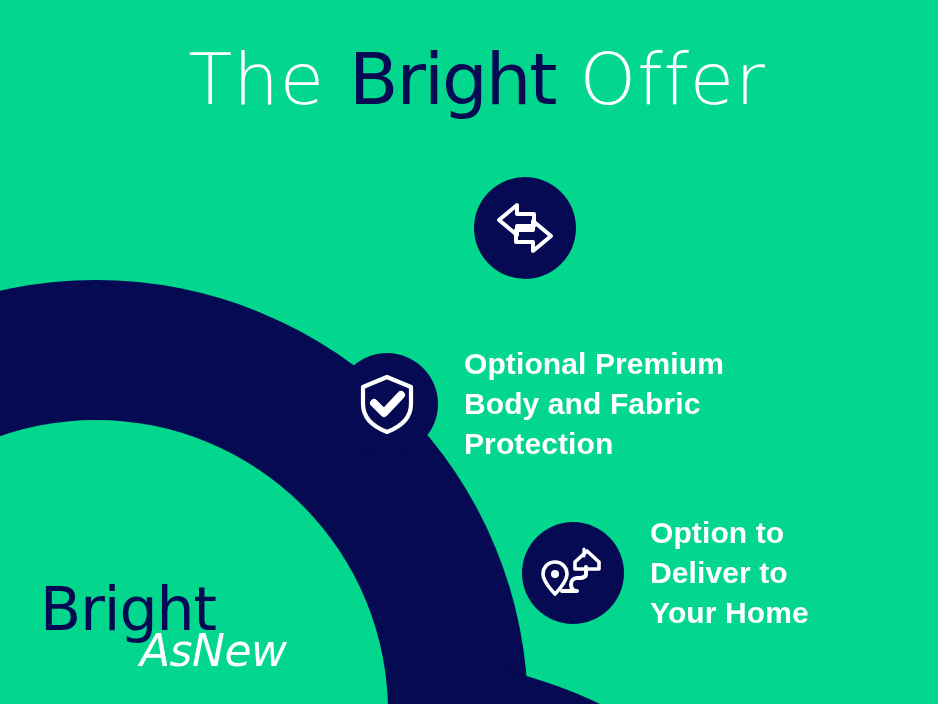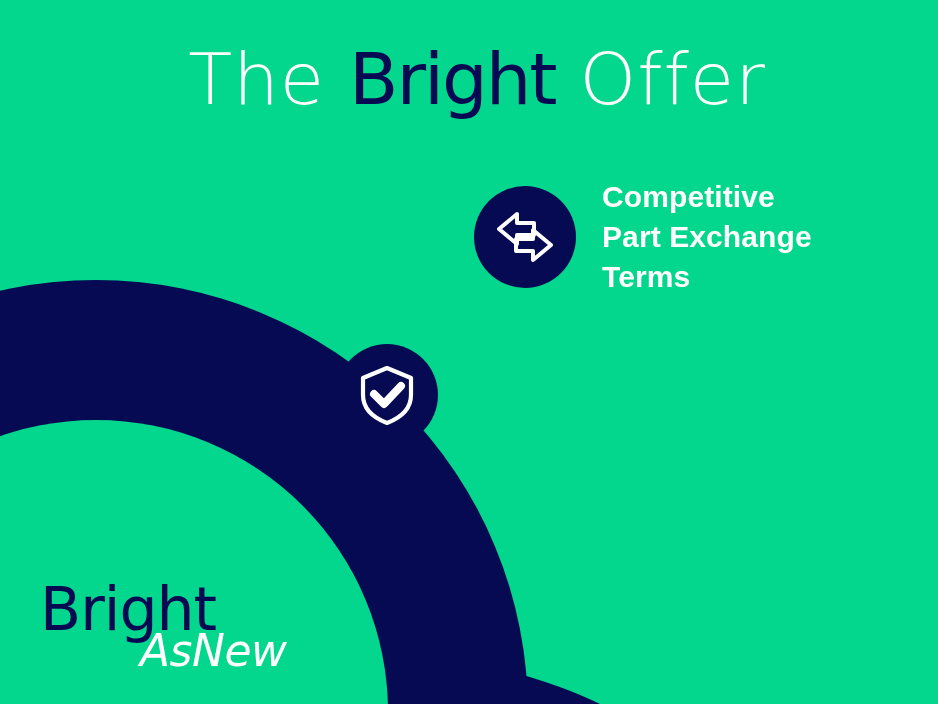--- a/index.html
+++ b/index.html
@@ -148,33 +148,47 @@
   </div>
 
 
   <div class="feature" id="feature-1">
     <div class="feature-icon">
       <svg width="62" height="62" viewBox="0 0 62 62">
         <path d="M23 8 L23 17 L40 17 L40 29 L23 29 L23 38 L5 23 Z" fill="none" stroke="#ffffff" stroke-width="4" stroke-linejoin="round"></path>
         <path d="M39 24 L39 33 L22 33 L22 45 L39 45 L39 54 L57 39 Z" fill="none" stroke="#ffffff" stroke-width="4" stroke-linejoin="round"></path>
       </svg>
     </div>
-    <div class="feature-text">Competitive
-Part Exchange
-Terms</div>
   </div>
 
   <div class="feature" id="feature-2">
     <div class="feature-icon">
       <svg width="56" height="62" viewBox="0 0 56 62">
         <path d="M28 4 L52 14 L52 31 C52 45 41 54 28 59 C15 54 4 45 4 31 L4 14 Z" fill="none" stroke="#ffffff" stroke-width="4.2" stroke-linejoin="round"></path>
         <path d="M15 30 L25 40 L42 22" fill="none" stroke="#ffffff" stroke-width="8" stroke-linecap="round" stroke-linejoin="round"></path>
       </svg>
     </div>
+    <div class="feature-text">Optional Premium
+Body and Fabric
+Protection</div>
   </div>
 
+  <div class="feature" id="feature-3">
+    <div class="feature-icon">
+      <svg width="64" height="58" viewBox="0 0 64 58">
+        <path d="M14 18 C21 18 26 23.5 26 30 C26 38 14 50 14 50 C14 50 2 38 2 30 C2 23.5 7 18 14 18 Z" fill="none" stroke="#ffffff" stroke-width="3.6" stroke-linejoin="round"></path>
+        <circle cx="14" cy="30" r="4" fill="#ffffff"></circle>
+        <path d="M45 23 L45 30 C45 34 40 34 36 34 C32 34 30 37 30 40.5 C30 44 32 47 36 47 L21 47" fill="none" stroke="#ffffff" stroke-width="4" stroke-linecap="round" stroke-linejoin="round"></path>
+        <path d="M34 18 L46 7 L58 18 L58 25 L34 25 Z" fill="none" stroke="#ffffff" stroke-width="3.6" stroke-linejoin="round"></path>
+        <line x1="43" y1="5" x2="43" y2="12" stroke="#ffffff" stroke-width="3.2" stroke-linecap="round"></line>
+      </svg>
+    </div>
+    <div class="feature-text">Option to
+Deliver to
+Your Home</div>
+  </div>
 
   <div class="brand-logo">
     <div class="brand-primary">Bright</div>
     <div class="brand-secondary">AsNew</div>
   </div>
 
 </div>
 
 </body></html>

